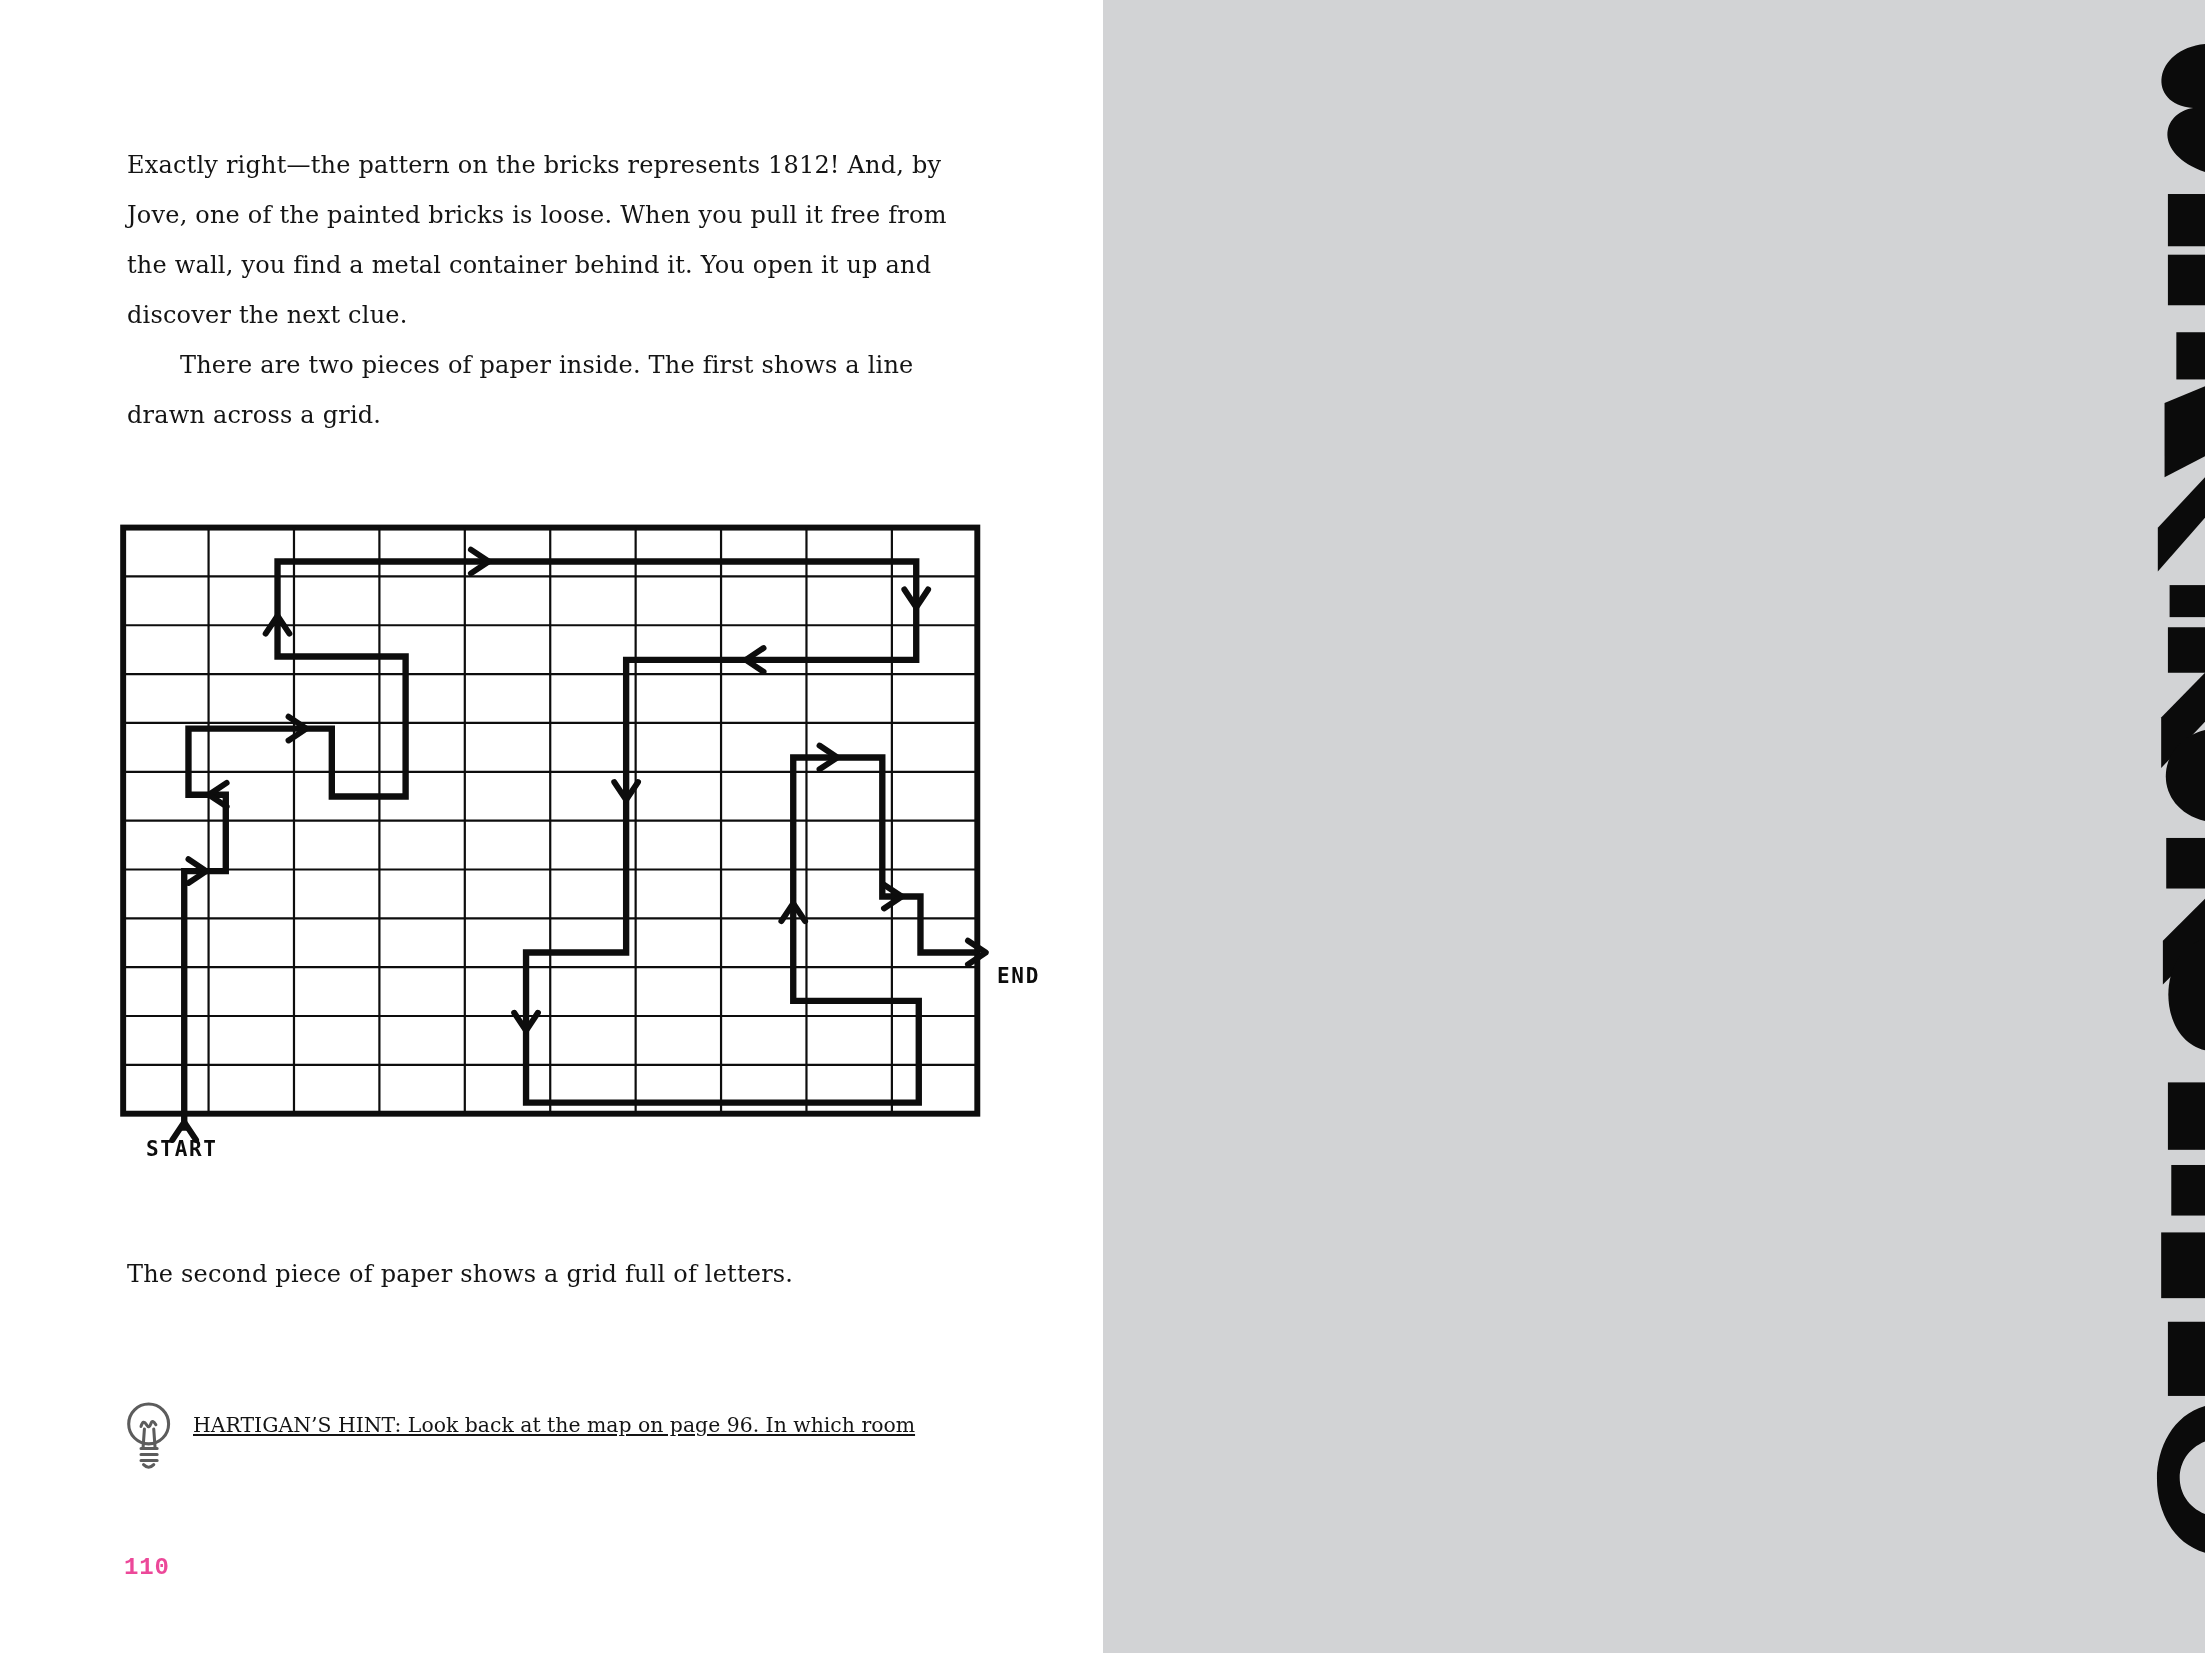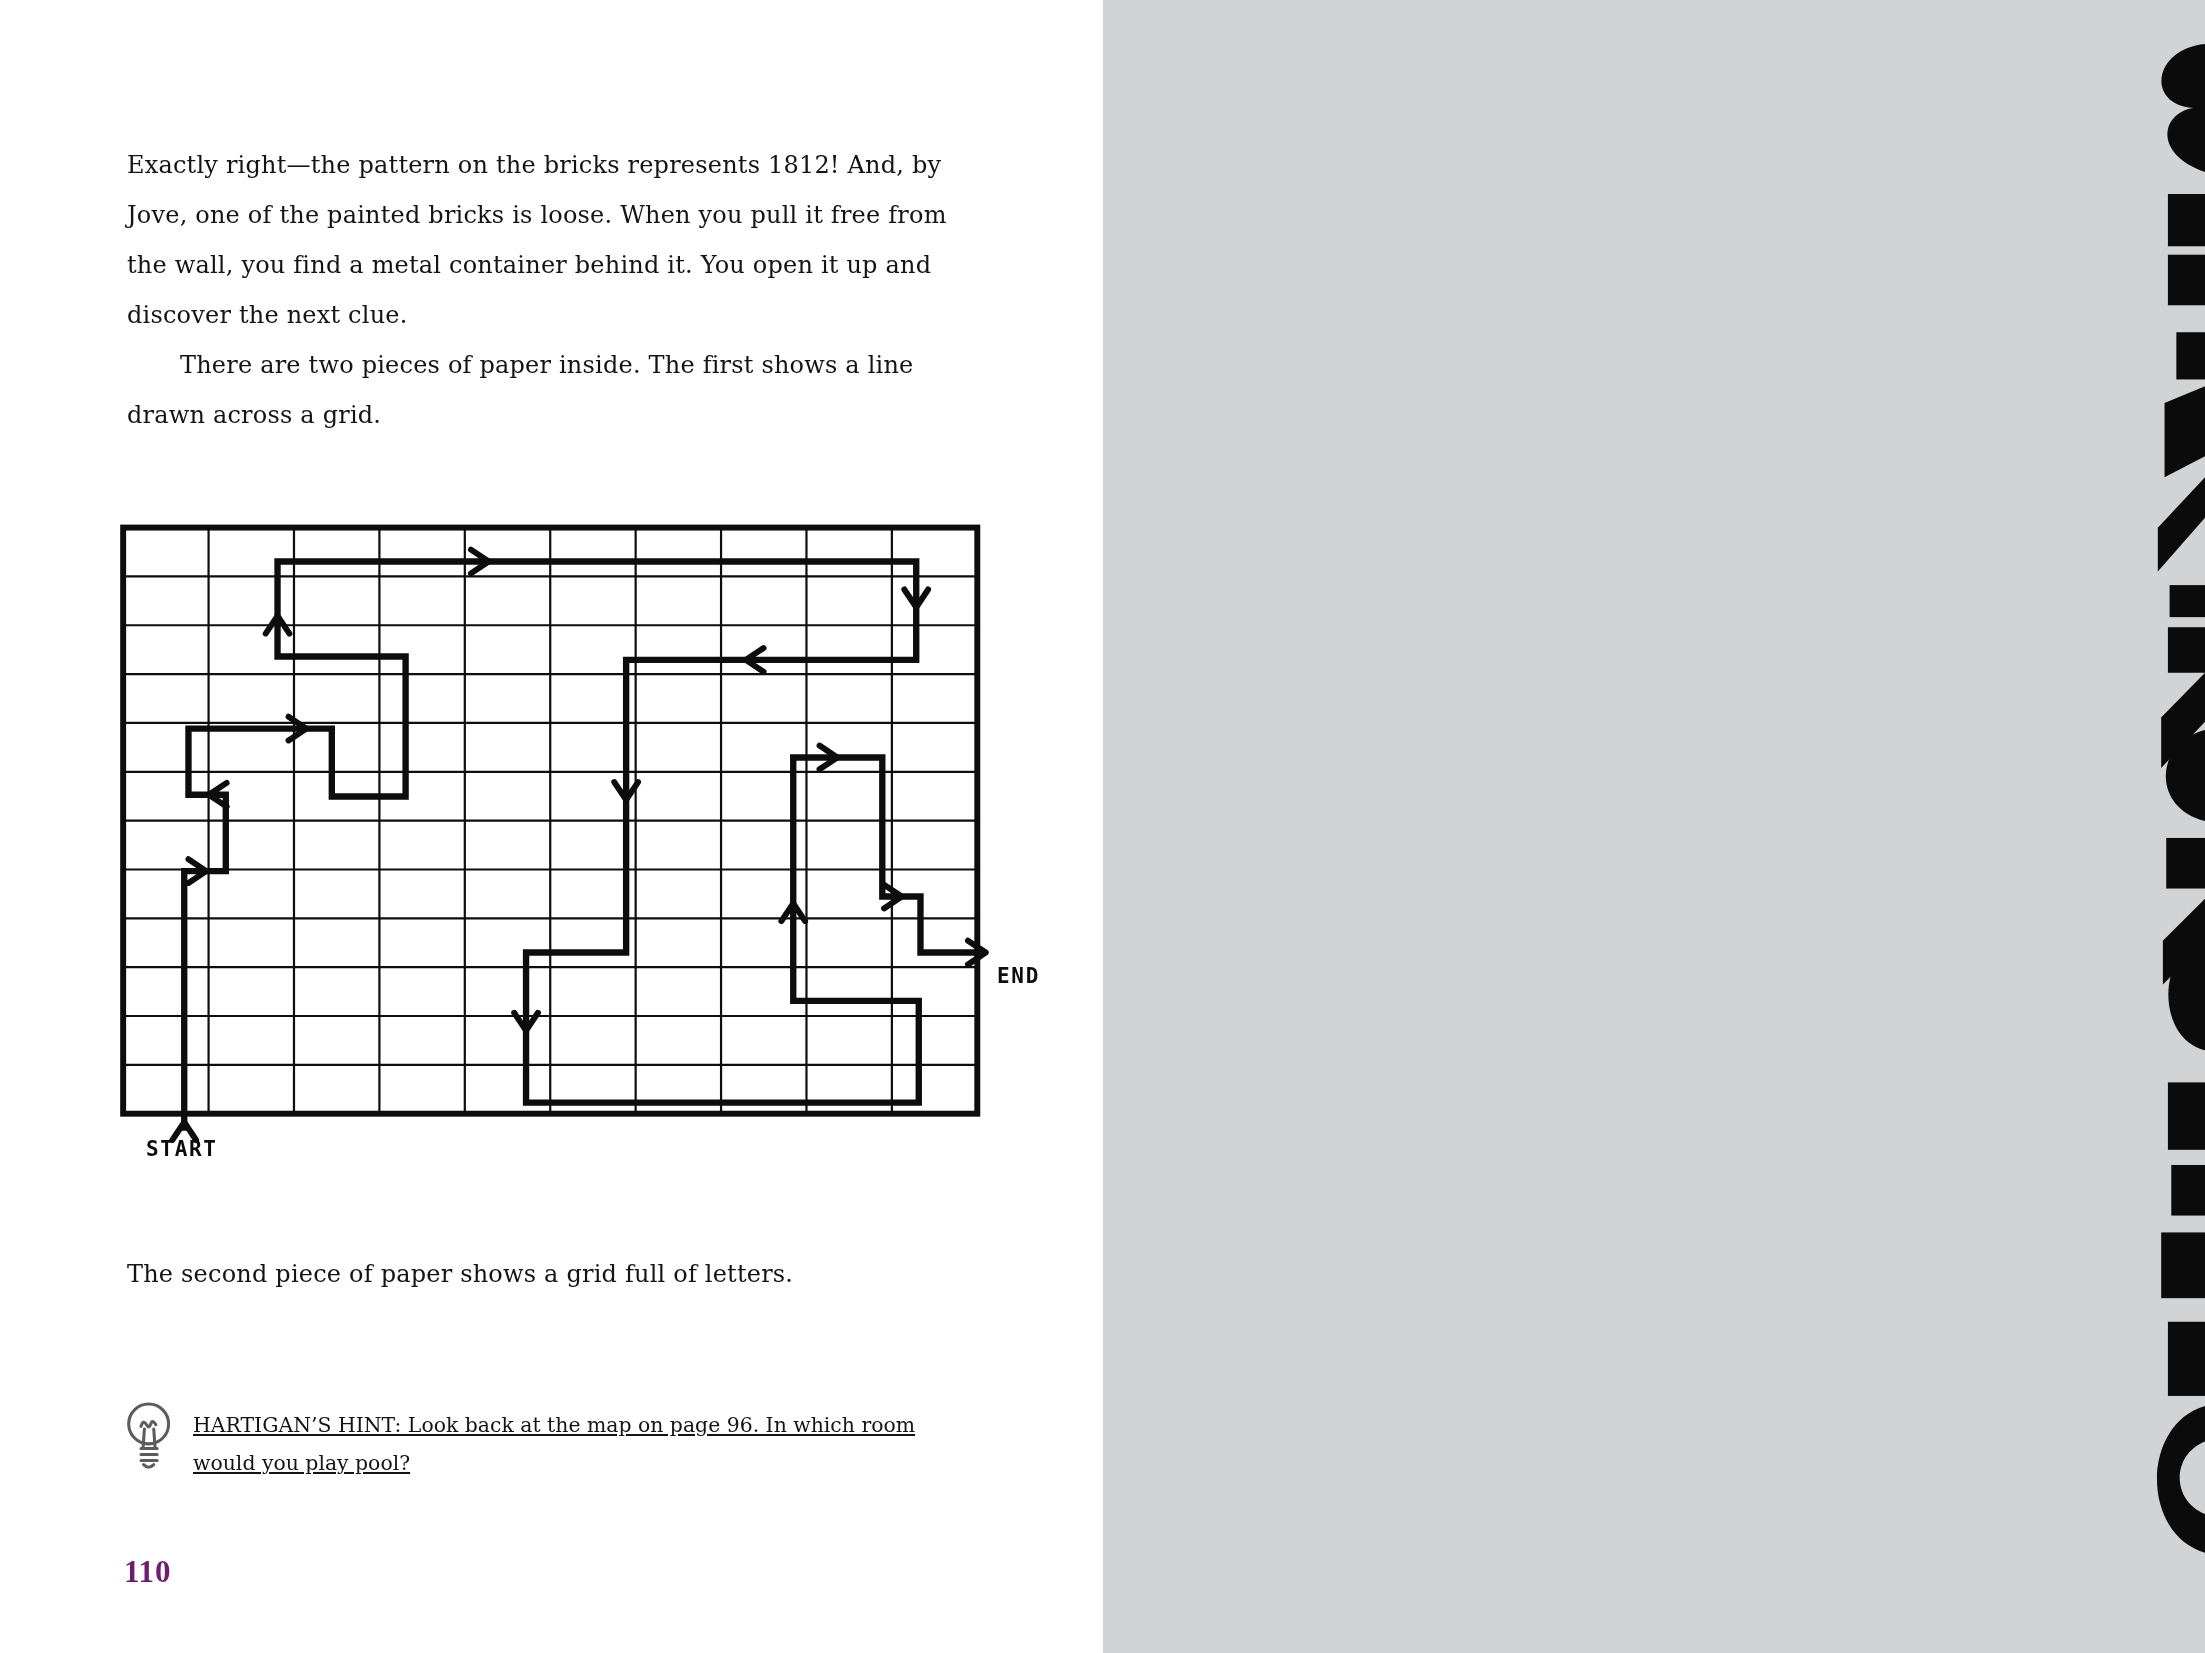--- a/index.html
+++ b/index.html
@@ -3,22 +3,22 @@
 <meta charset="utf-8">
 <style>
   html,body{margin:0;padding:0;}
   body{width:2205px;height:1654px;position:relative;background:#ffffff;overflow:hidden;
        font-family:"DejaVu Serif","Liberation Serif",serif;color:#141414;}
   .abs{position:absolute;}
   
   .body-text{font-size:24px;line-height:50px;letter-spacing:0.2px;}
   .indent{ text-indent:53px; }
   .hint-text{font-size:20.4px;line-height:38px;text-decoration:underline;}
-  .pagenum{font-family:Liberation Serif, serif;
-           font-size:31px;font-weight:700;letter-spacing:0.8px;color:#701a75;}
+  .pagenum{font-family:Liberation Mono, monospace;
+           font-size:24px;font-weight:700;letter-spacing:0.8px;color:#ec4899;}
   .grid-label{font-family:"DejaVu Sans Mono","Liberation Mono",monospace;
               font-size:21px;font-weight:700;letter-spacing:1.7px;color:#0d0d0d;}
   
   #right-page{left:1103px;top:0;width:1103px;height:1654px;background:#d2d3d5;}
   #page-num-left{left:124px;top:1554px;}
   svg{display:block;}
 </style>
 </head>
 <body>
 
@@ -84,21 +84,20 @@
     <g fill="none" stroke="#5c5c5c" stroke-width="3.6" stroke-linecap="round">
       <circle cx="29" cy="27" r="23.5"></circle>
       <path d="M20,30 q2.5,-9 6.5,-2 q3,5 5,-1 q2,-6 6,1"></path>
       <path d="M24,33 l-1.5,21 M35,33 l1.5,21"></path>
       <path d="M20,56 h19 M20,63 h19 M20,70 h19"></path>
       <path d="M23,75 q6,6 12,0"></path>
     </g>
   </svg>
   <div class="abs hint-text" style="left:193px;top:1406px;width:814px;">
       <div>HARTIGAN’S HINT: Look back at the map on page 96. In which room</div>
-      <div>would you play pool?</div>
     </div>
 
   <div class="abs pagenum" id="page-num-left">110</div>
 </div>
 
 <div class="abs" id="right-page">
 
   <div id="message-blanks"></div>
 
   <svg class="abs" style="left:1043px;top:0;" width="59" height="1654" viewBox="2530 0 70 1950">

